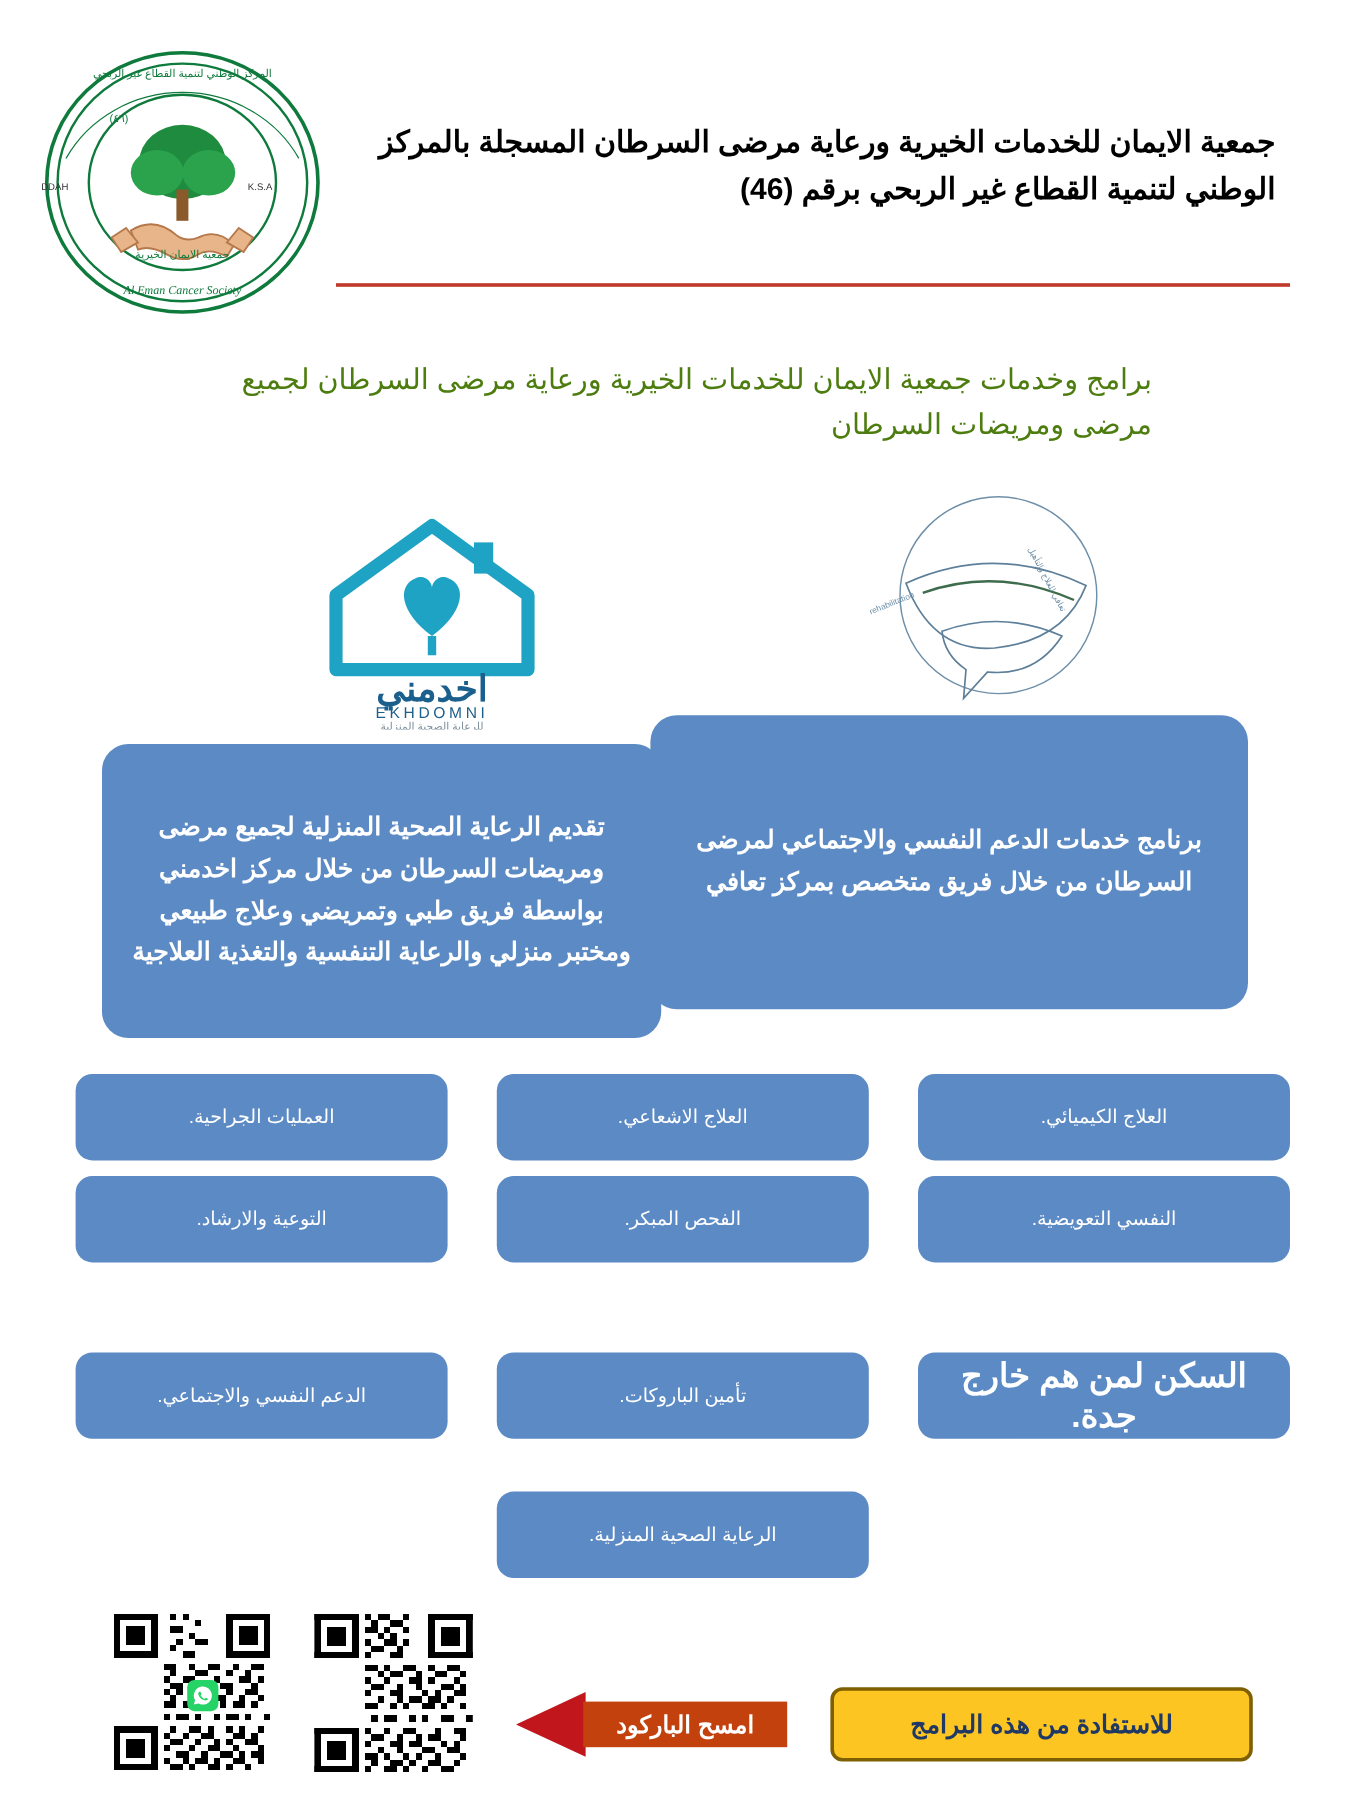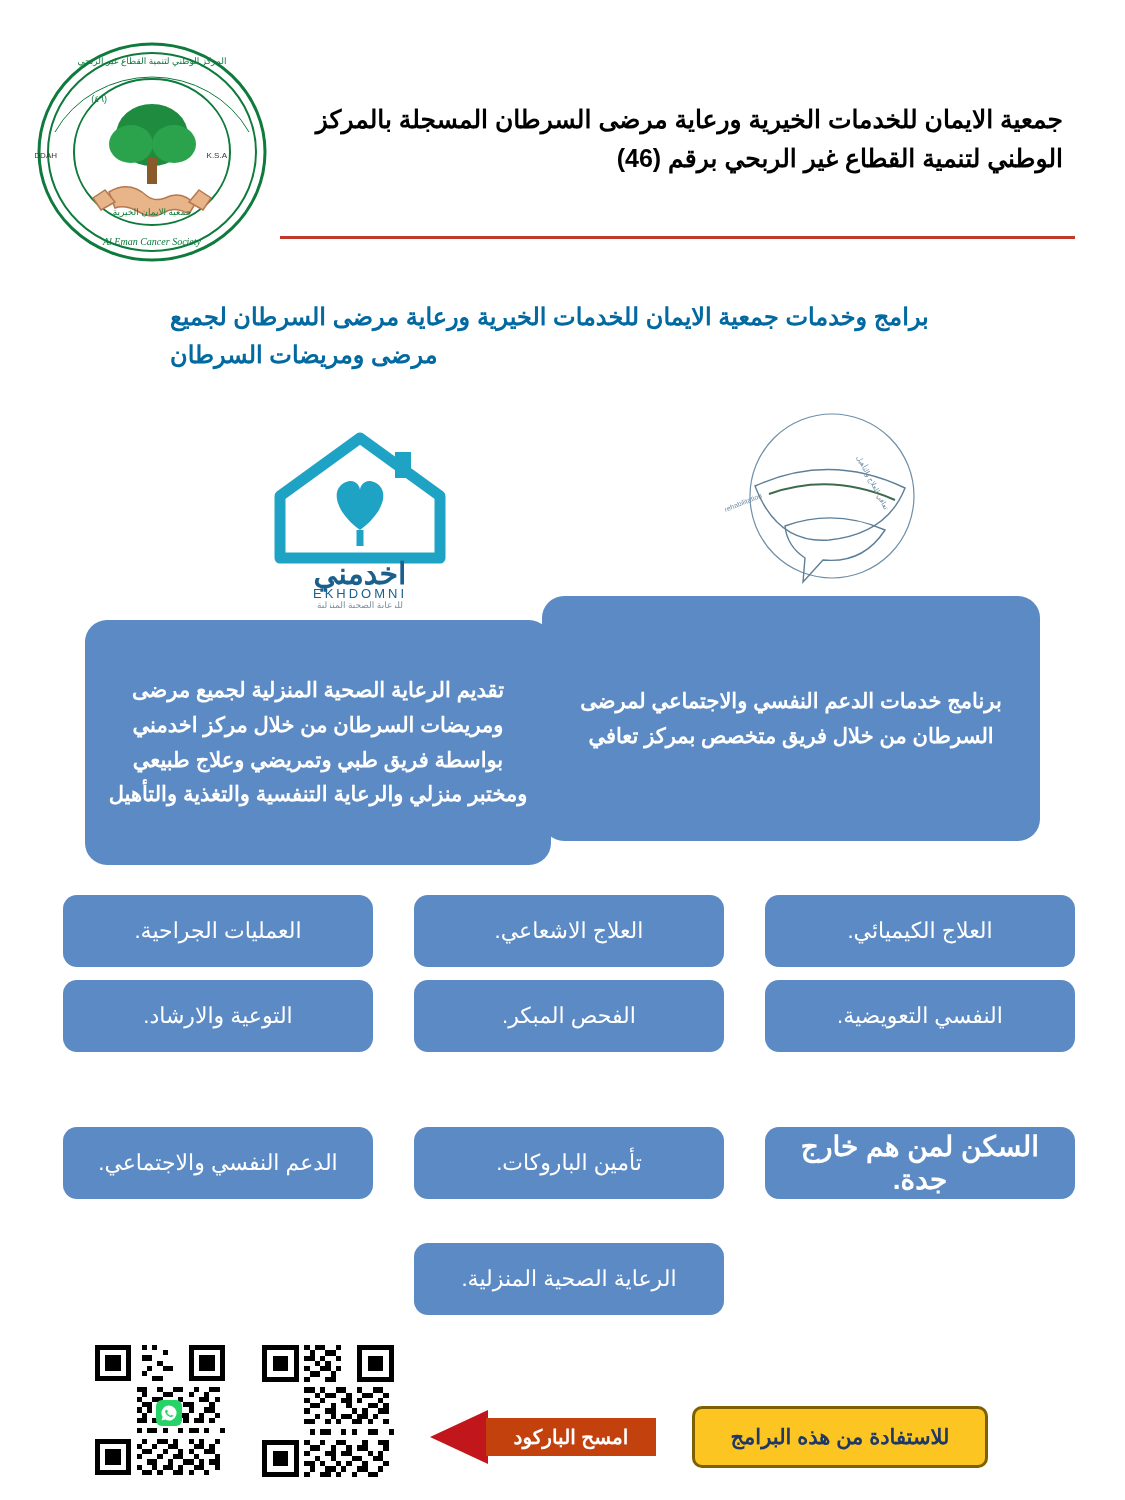--- a/index.html
+++ b/index.html
@@ -51,25 +51,25 @@
     height: 225px;
     margin-left: 28px;
   }
 
   
   .subtitle {
     position: absolute;
     top: 298px;
     right: 165px;
     width: 790px;
-    text-align: left;
+    text-align: right;
     font-size: 24px;
-    font-weight: bold;
+    font-weight: normal;
     line-height: 1.6;
-    color: #0369a1;
+    color: #4d7c0f;
   }
 
   
   .img-ekhdomni {
     position: absolute;
     top: 418px;
     right: 650px;
     width: 230px;
     height: 190px;
   }
@@ -109,21 +109,21 @@
     width: 498px;
     height: 245px;
   }
 
   
   .pill {
     position: absolute;
     background: #5b8ac4;
     border-radius: 14px;
     color: #fff;
-    font-size: 22px;
+    font-size: 16px;
     text-align: center;
     display: flex;
     align-items: center;
     justify-content: center;
     box-sizing: border-box;
     padding: 4px 12px;
     height: 72px;
     width: 310px;
   }
   .pill.bold { font-weight: bold; font-size: 28px; }
@@ -190,21 +190,21 @@
     height: 0;
     border-top: 27px solid transparent;
     border-bottom: 27px solid transparent;
     border-right: 58px solid #c0161c;
   }
 
   .cta-box {
     position: absolute;
     top: 1406px;
     left: 692px;
-    width: 296px;
+    width: 352px;
     height: 62px;
     background: #fcc521;
     border: 3px solid #7f6000;
     border-radius: 10px;
     display: flex;
     align-items: center;
     justify-content: center;
     color: #1f3864;
     font-size: 21px;
     font-weight: bold;
@@ -273,21 +273,21 @@
     <circle cx="107" cy="88" r="82" fill="none" stroke="#6e8fa8" stroke-width="1.2"></circle>
     <path d="M30 78 q75 -34 150 2 q-18 46 -76 52 q-52 4 -74 -54 z" fill="none" stroke="#5d7f99" stroke-width="1.4"></path>
     <path d="M44 86 q62 -22 126 6" fill="none" stroke="#3e6b4c" stroke-width="2"></path>
     <path d="M60 118 q50 -18 100 4 q-22 34 -62 30 l-20 22 l2 -24 q-18 -12 -20 -32 z" fill="none" stroke="#5d7f99" stroke-width="1.4"></path>
     <text transform="rotate(-22 80 72)" x="34" y="72" font-size="7" fill="#6e8fa8" font-family="'Liberation Sans',sans-serif">Taafee for treatment and rehabilitation</text>
     <text transform="rotate(62 168 118)" x="150" y="118" font-size="7" fill="#6e8fa8" font-family="'Liberation Sans',sans-serif">تعافي للعلاج والتأهيل</text>
   </svg>
 </div>
 
 <div class="card-big" id="card-home-care">
-  <span>تقديم الرعاية الصحية المنزلية لجميع مرضى ومريضات السرطان من خلال مركز اخدمني بواسطة فريق طبي وتمريضي وعلاج طبيعي ومختبر منزلي والرعاية التنفسية والتغذية والتأهيل</span>
+  <span>تقديم الرعاية الصحية المنزلية لجميع مرضى ومريضات السرطان من خلال مركز اخدمني بواسطة فريق طبي وتمريضي وعلاج طبيعي ومختبر منزلي والرعاية التنفسية والتغذية العلاجية</span>
 </div>
 <div class="card-big" id="card-psych">
   <span>برنامج خدمات الدعم النفسي والاجتماعي لمرضى السرطان من خلال فريق متخصص بمركز تعافي</span>
 </div>
 
 <div class="pill col-r row-1">
   <span>العلاج الكيميائي.</span>
 </div>
 <div class="pill col-m row-1">
   <span>العلاج الاشعاعي.</span>

